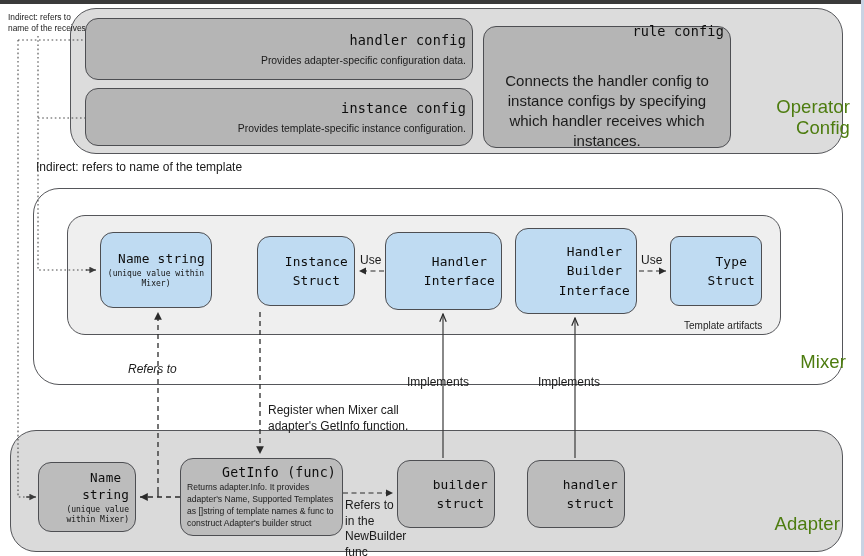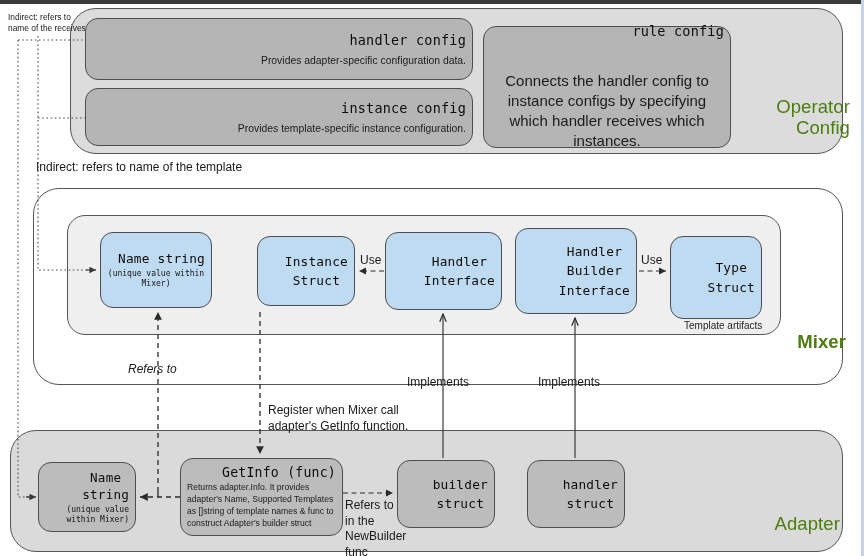--- a/index.html
+++ b/index.html
@@ -68,21 +68,21 @@
   .section-label {
     position: absolute;
     font-size: 18.5px;
     color: #4d7c0f;
     line-height: 1.12;
     text-align: right;
     white-space: pre-line;
     letter-spacing: 0.1px;
   }
   .lbl-operator { right: 14px; top: 97px; width: 120px; }
-  .lbl-mixer    { right: 18px; top: 332px; width: 120px; font-weight: bold; }
+  .lbl-mixer    { right: 18px; top: 352px; width: 120px; }
   .lbl-adapter  { right: 24px; top: 508px; width: 140px; margin-top: 6px; }
 
   .artifacts-label {
     position: absolute;
     left: 684px; top: 320px;
     font-size: 10px;
     color: #1e1e1e;
     white-space: nowrap;
   }
 
@@ -150,21 +150,21 @@
   .n-instance-struct {
     left: 257px; top: 236px; width: 98px; height: 70px;
   }
   .n-handler-interface {
     left: 385px; top: 232px; width: 117px; height: 78px;
   }
   .n-handler-builder-interface {
     left: 515px; top: 228px; width: 122px; height: 86px;
   }
   .n-type-struct {
-    left: 670px; top: 236px; width: 92px; height: 83px;
+    left: 670px; top: 236px; width: 92px; height: 70px; border-radius: 9px;
   }
   .n-mixer-name .title { font-size: 12.8px; }
   .n-mixer-name .subtitle { font-size: 8px; line-height: 1.25; margin-top: 3px; }
   .n-instance-struct .title,
   .n-handler-interface .title,
   .n-handler-builder-interface .title,
   .n-type-struct .title {
     font-size: 12.8px;
     line-height: 1.5;
     white-space: pre-line;

